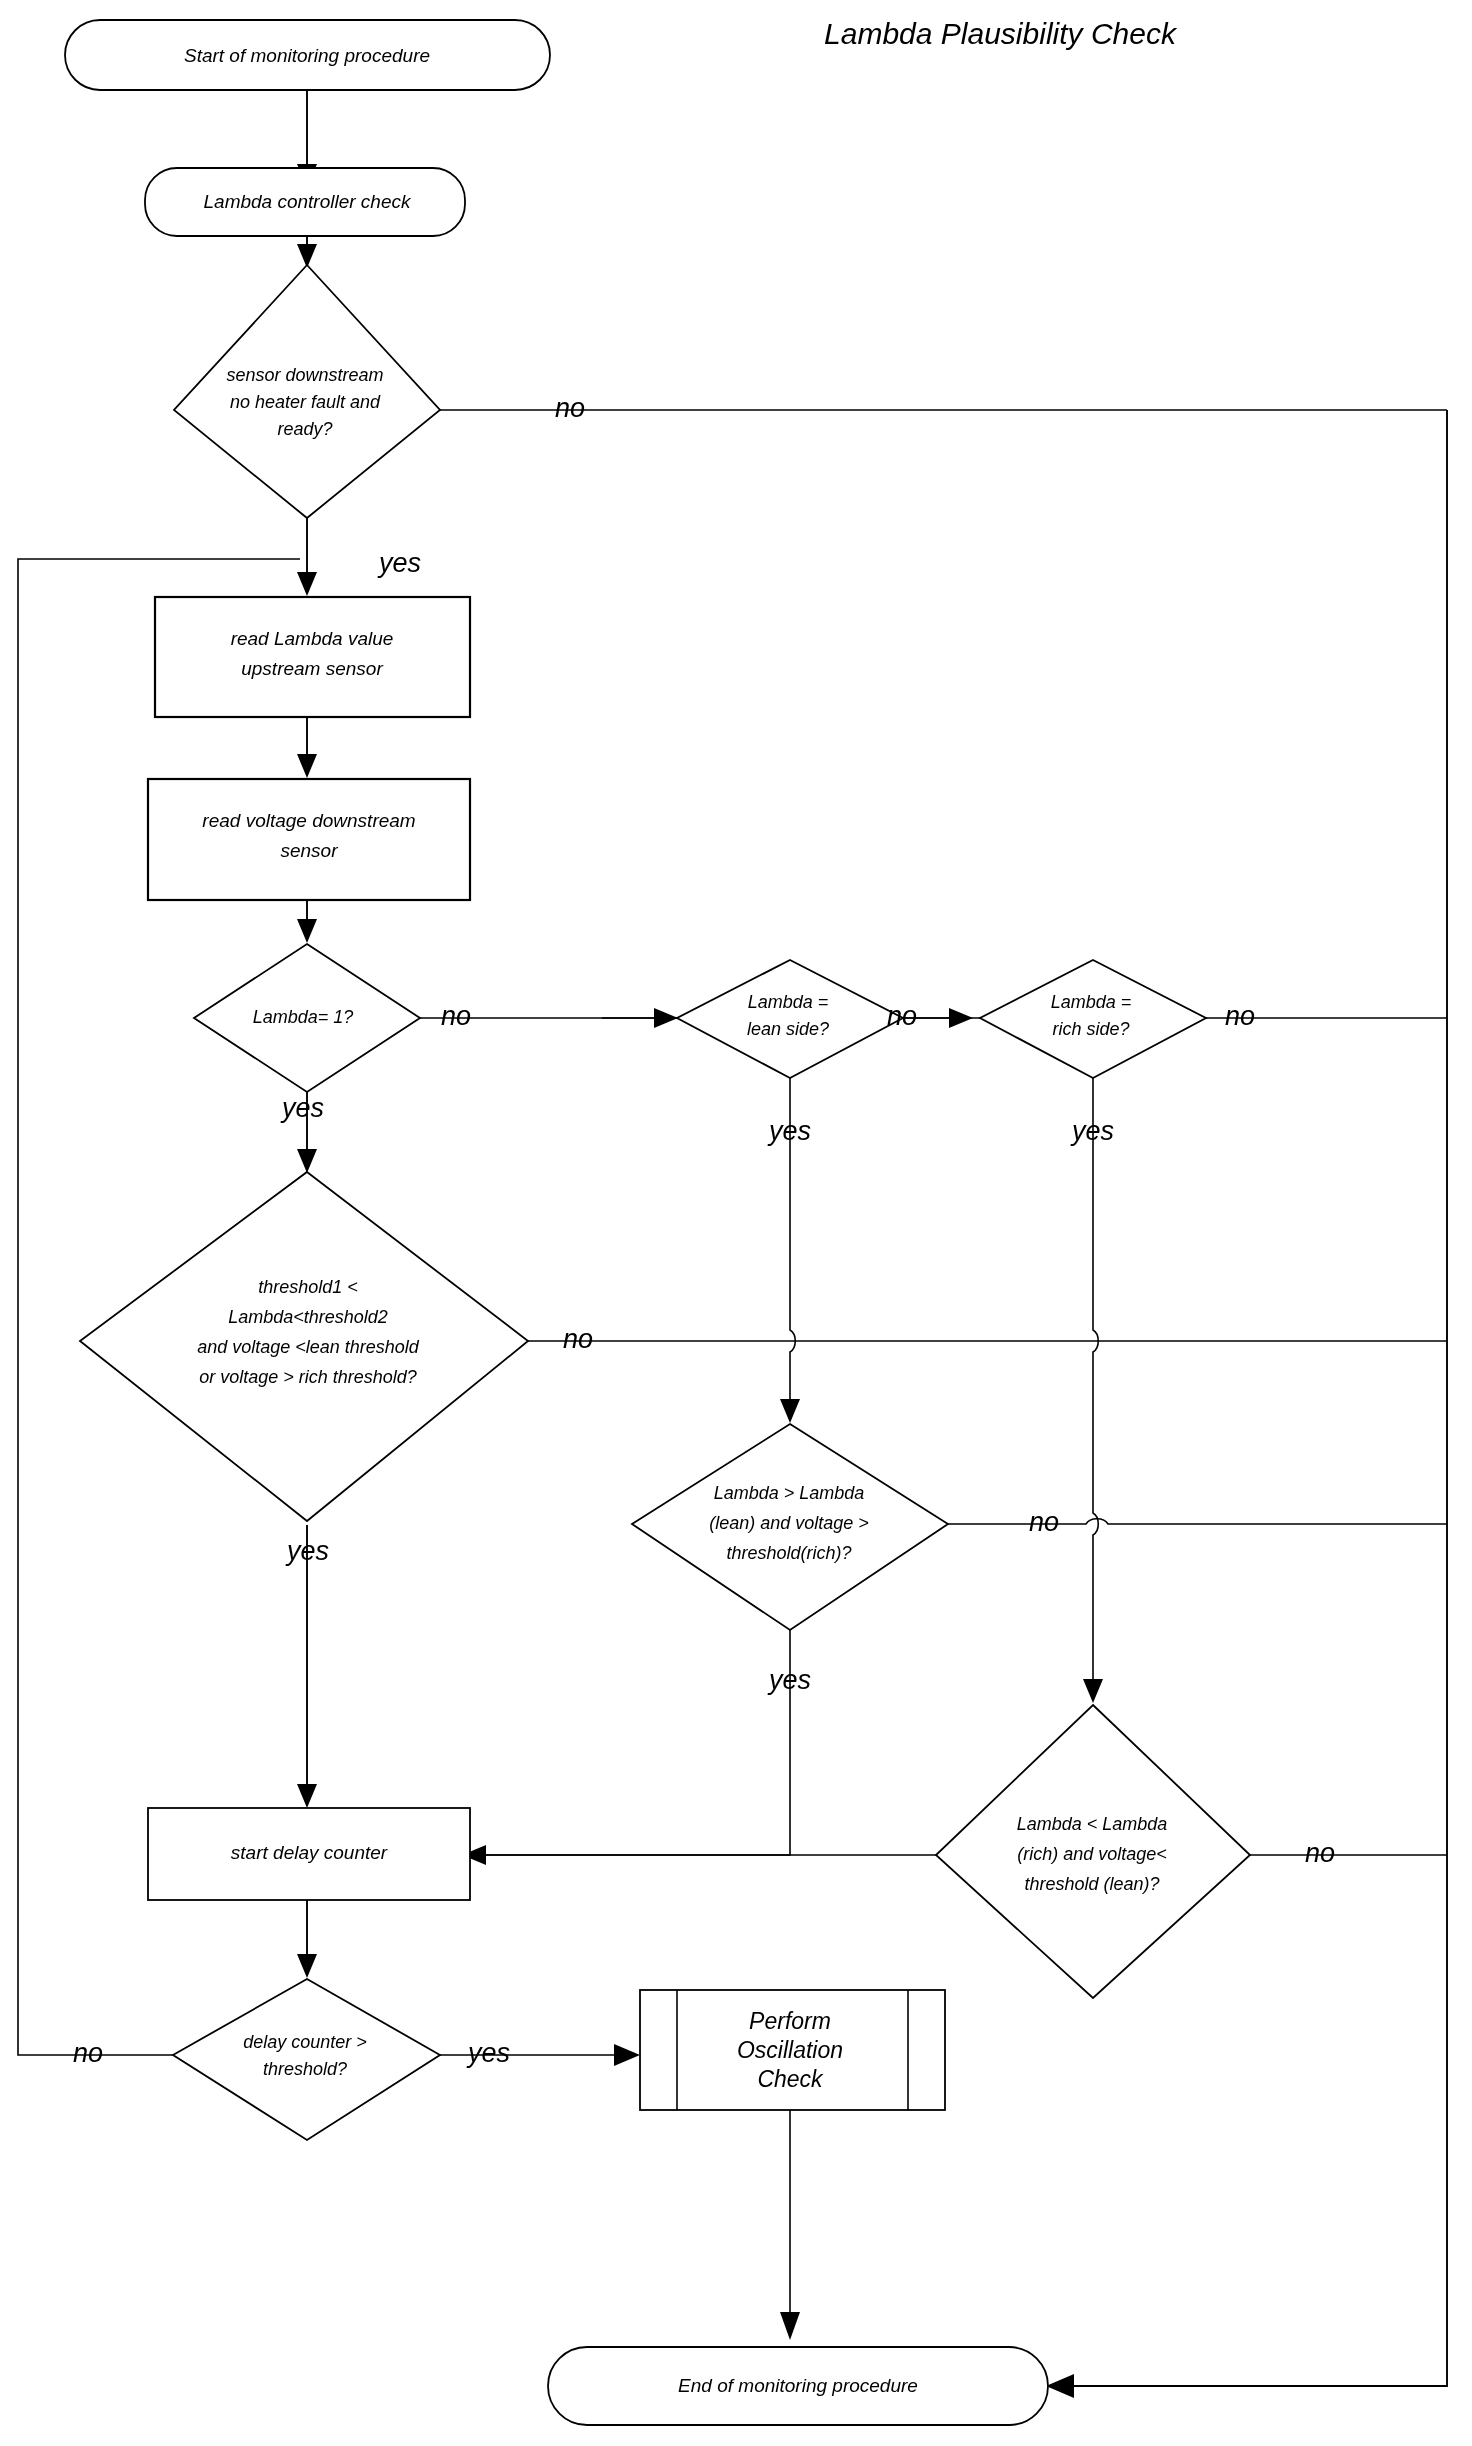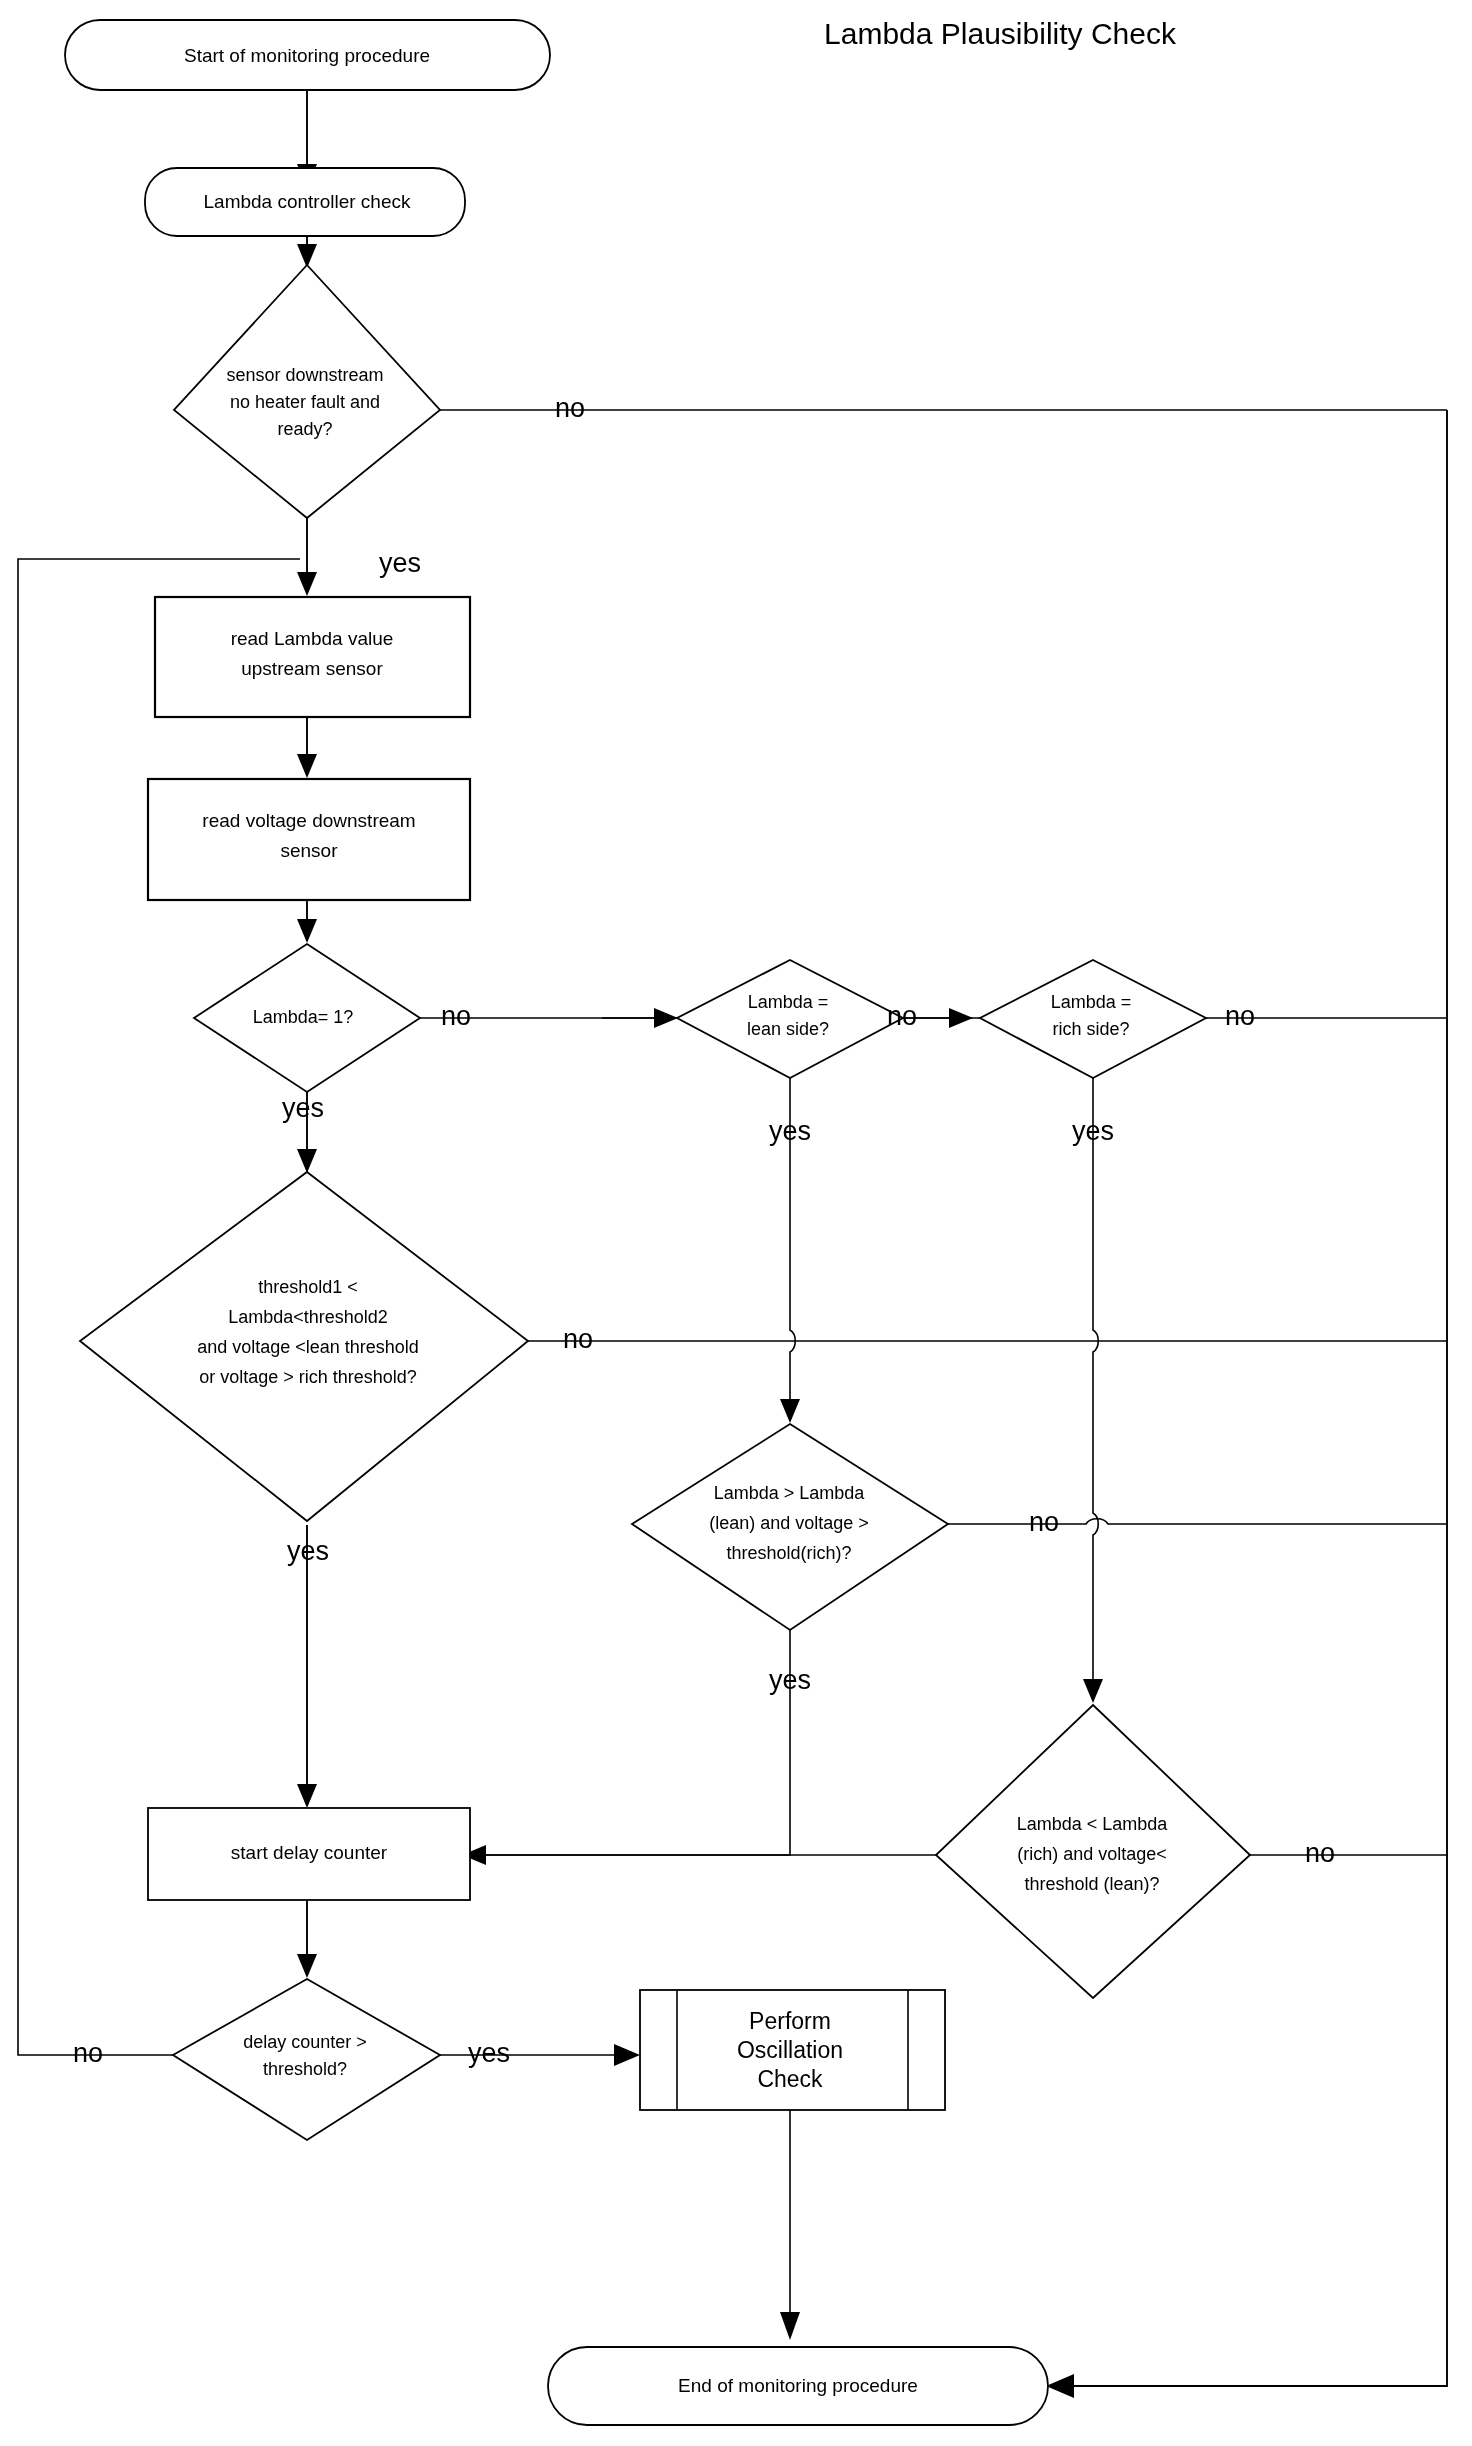--- a/index.html
+++ b/index.html
@@ -11,20 +11,21 @@
     width: 1472px;
     height: 2446px;
     font-family: "Liberation Sans", sans-serif;
     color: #000000;
     overflow: hidden;
   }
   #flowchart-root {
     position: relative;
     width: 1340px;
     height: 2446px;
+    font-style: italic;
   }
   svg#flow-svg {
     display: block;
     width: 1472px;
     height: 2446px;
   }
   .shape-outline {
     fill: #ffffff;
     stroke: #000000;
     stroke-width: 2.2;

